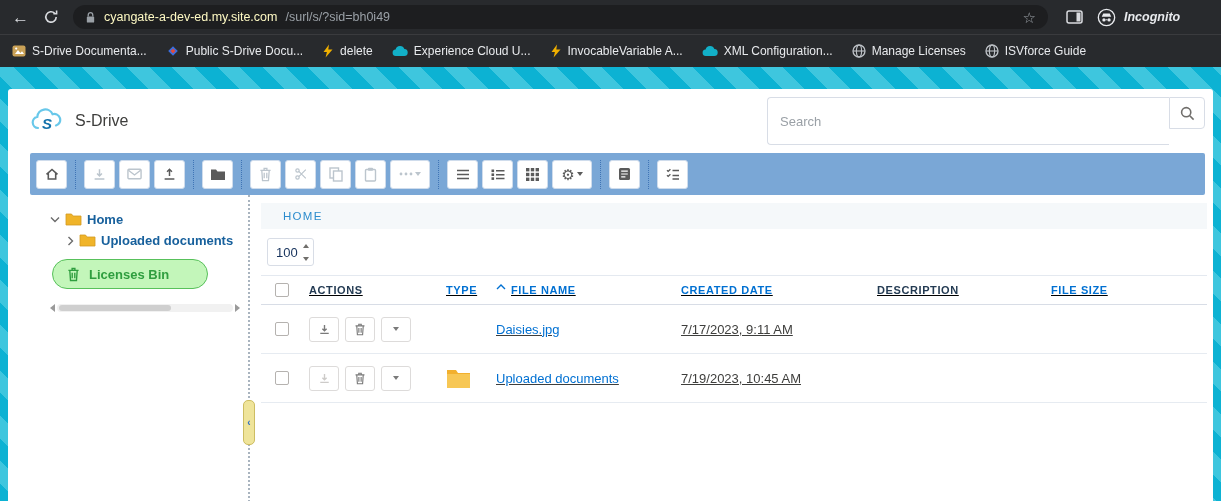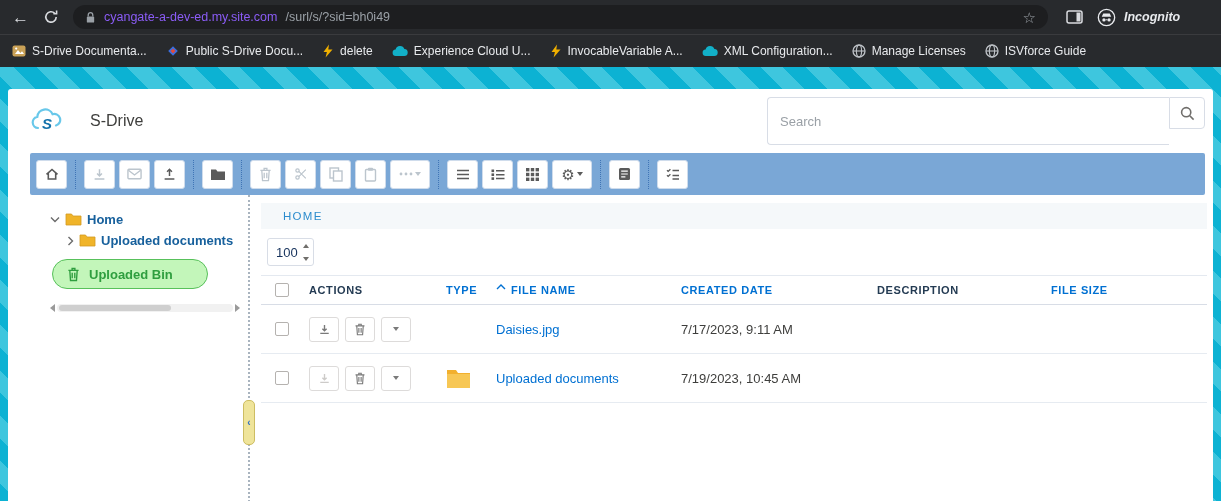--- a/index.html
+++ b/index.html
@@ -7,36 +7,36 @@
   body {
     width:1221px; height:501px; overflow:hidden;
     font-family:"Liberation Sans", sans-serif;
     background:#0cb2d3;
   }
   
   .chrome-top { height:34px; background:#282a2d; display:flex; align-items:center; padding:0 12px; gap:14px; }
   .nav-ico { color:#dadce0; font-size:17px; line-height:1; cursor:default; display:flex; align-items:center; }
   .omnibox { flex:1; max-width:975px; height:24px; background:#1d1e20; border-radius:13px;
              display:flex; align-items:center; padding:0 12px; gap:8px; }
-  .omni-domain { color:#8b5cf6; font-size:12.5px; }
+  .omni-domain { color:#fef9c3; font-size:12.5px; }
   .omni-path { color:#9aa0a6; font-size:12.5px; }
   .omni-spacer { flex:1; }
   .chrome-right { display:flex; align-items:center; gap:14px; margin-left:4px;font-style:italic; }
   .incog { display:flex; align-items:center; gap:8px; color:#e8eaed; font-size:12.5px; font-weight:bold; }
   
   .bm-bar { height:20px; background:#282a2d; border-top:1px solid #3a3b3e;
             display:flex; align-items:center; padding:16px 12px; gap:19px; }
   .bm { display:flex; align-items:center; gap:6px; color:#e8eaed; font-size:12px; white-space:nowrap; }
   
   .page { position:relative; height:439px; padding:22px 8px 0;
           background:repeating-linear-gradient(45deg,#0cb2d3 0 16px,#3ec6de 16px 32px); }
   .card { background:#fff; border-radius:3px 3px 0 0; height:417px; overflow:hidden; }
   
   .card-header { height:64px; display:flex; align-items:center; padding:0 8px 0 22px; }
-  .app-title { font-size:16px; color:#3e3e3c; margin-left:24px; }
+  .app-title { font-size:16px; color:#3e3e3c; margin-left:9px; }
   .search-wrap { margin-left:auto; display:flex; }
   .search-input { width:402px; height:48px; border:1px solid #d8dde6; border-right:none; border-radius:4px 0 0 4px;
                   padding:0 12px; font-size:13px; color:#3e3e3c; outline:none; font-family:inherit; }
   .search-input::placeholder { color:#9aa0a6; }
   .search-btn { width:36px; height:32px; border:1px solid #d8dde6; border-radius:0 4px 4px 0; background:#fff;
                 display:flex; align-items:center; justify-content:center; color:#706e6b; }
   
   .toolbar { margin:0 8px 0 22px; height:42px; background:#7aa7d6; border-radius:2px;
              display:flex; align-items:center; padding:0 6px; }
   .tb-btn { width:31px; height:29px; background:#fff; border:1px solid #cfdcec; border-radius:3px;
@@ -70,21 +70,21 @@
   .crumb { height:26px; background:#f5f8fa; display:flex; align-items:center; padding-left:22px;
            color:#2c8ccd; font-size:11.5px; letter-spacing:1.3px; }
   .pagesize { margin:9px 0 0 6px; width:47px; height:28px; border:1px solid #d8dde6; border-radius:3px;
               display:flex; align-items:stretch; background:#fff; }
   .ps-val { flex:1; display:flex; align-items:center; padding-left:8px; font-size:13px; color:#16325c; }
   .ps-steppers { width:15px; display:flex; flex-direction:column; }
   .ps-up,.ps-dn { flex:1; display:flex; align-items:center; justify-content:center; color:#706e6b; }
   .tri-up { width:0;height:0;border-left:3.5px solid transparent;border-right:3.5px solid transparent;border-bottom:4px solid #706e6b; }
   .tri-dn { width:0;height:0;border-left:3.5px solid transparent;border-right:3.5px solid transparent;border-top:4px solid #706e6b; }
   
-  .grid-head, .grid-row { display:grid; grid-template-columns:40px 138px 50px 185px 195px 175px 1fr; align-items:center; }
+  .grid-head, .grid-row { display:grid; grid-template-columns:40px 138px 50px 185px 195px 175px 1fr; align-items:center;text-decoration:underline; }
   .grid-head { margin-top:9px; height:30px; border-top:1px solid #e4e9f0; border-bottom:1px solid #d8dde6;
                font-size:11px; font-weight:bold; letter-spacing:.6px; }
   .h-dark { color:#243b53; padding-left:8px; }
   .h-blue { color:#0070d2; padding-left:7px; display:flex; align-items:flex-start; gap:5px; }
   .grid-row { height:49px; border-bottom:1px solid #e6ebf1; font-size:13px; color:#3e3e3c; }
   .cb { width:14px; height:14px; border:1px solid #b5b2af; border-radius:2px; background:#fff; margin-left:14px; }
   .acts { display:flex; padding-left:8px; }
   .act { width:30px; height:25px; border:1px solid #dddbda; border-radius:3px; background:#fff;
          display:flex; align-items:center; justify-content:center; color:#7a7a7a; margin-right:6px; }
   .act.dis { color:#cdcbc9; }
@@ -408,21 +408,21 @@
               </svg>
             </span>
           <span>Uploaded documents</span>
         </div>
         <div class="recycle">
           <span>
               <svg width="13" height="15" viewBox="0 0 14 16">
                 <path d="M1.5 3.5h11M5.5 3V1.5h3V3M3 3.5l.8 11h6.4l.8-11M5.6 6v6M8.4 6v6" fill="none" stroke="#2f9e3f" stroke-width="1.5"></path>
               </svg>
             </span>
-          <span>Uploaded Bin</span>
+          <span>Licenses Bin</span>
         </div>
         <div class="hscroll">
           <span class="tri-l"></span>
           <span class="hs-track">
               <span class="hs-thumb"></span>
             </span>
           <span class="tri-r"></span>
         </div>
       </div>
 

